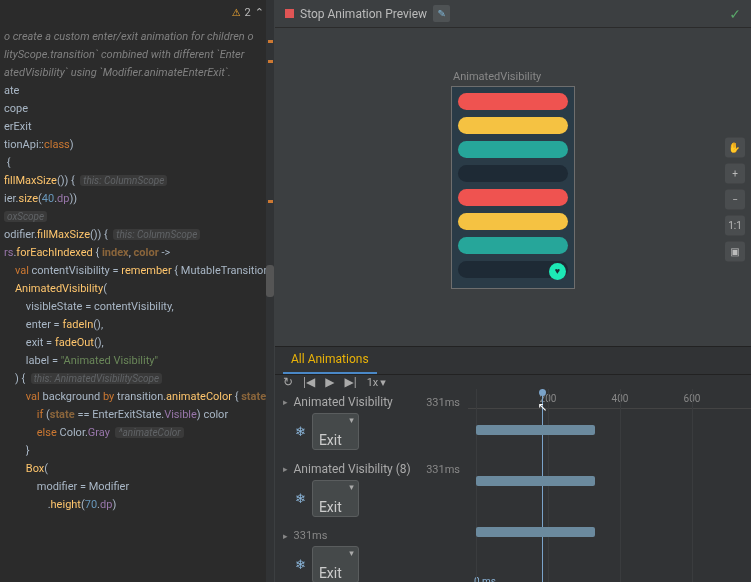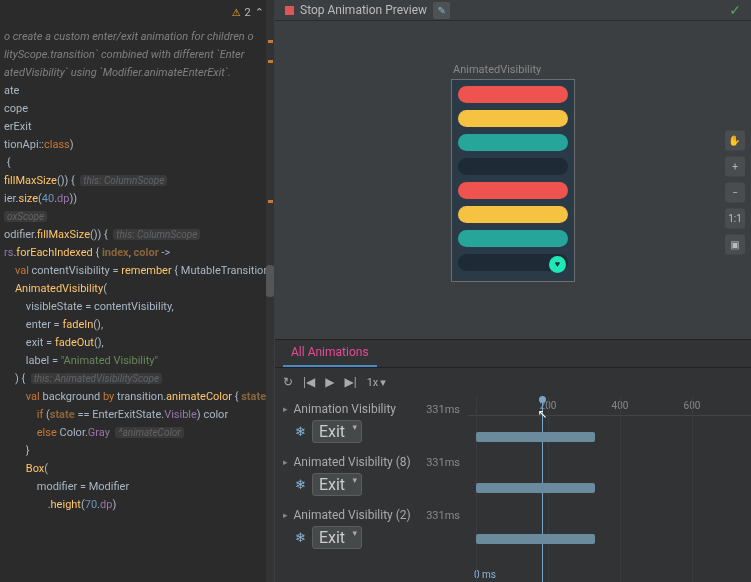--- a/index.html
+++ b/index.html
@@ -20,21 +20,21 @@
 .num { color:#6897bb; }
 .prop { color:#9876aa; }
 .param { color:#8a653b;font-weight:bold; }
 .hint { color:#606366; background:#3a3a3a; font-style:italic; padding:0 3px; border-radius:3px; font-size:10px; }
 .comment { color:#808080;font-style:italic; }
 
 .gutter-marks { position:absolute; right:0; top:0; bottom:0; width:8px; background:#313335; }
 .gutter-mark { position:absolute; right:1px; width:5px; height:3px; background:#cc7832; }
 .thumb { position:absolute; right:0; width:8px; height:32px; background:#555; border-radius:3px; }
 
-.preview-toolbar { height:21px; background:#3c3f41; border-bottom:1px solid #2b2b2b; display:flex; align-items:center; padding:0 10px; gap:6px; }
+.preview-toolbar { height:28px; background:#3c3f41; border-bottom:1px solid #2b2b2b; display:flex; align-items:center; padding:0 10px; gap:6px; }
 .stop-square { width:9px; height:9px; background:#e05555; }
 .toolbar-title { color:#bbb; }
 .edit-pen { width:17px; height:17px; background:#4e5254; border-radius:2px; display:flex; align-items:center; justify-content:center; color:#7fb5d5; font-size:10px; }
 .spacer { flex:1; }
 .check { color:#59a869; font-size:14px; }
 
 .preview-canvas { flex:0 0 318px; background:#3c3f41; position:relative; display:flex; align-items:center; justify-content:center; }
 .canvas-tools { position:absolute; right:6px; top:50%; transform:translateY(-40%); display:flex; flex-direction:column; gap:6px; }
 .tool { width:20px; height:20px; background:#4a4d4f; border-radius:3px; display:flex; align-items:center; justify-content:center; color:#bbb; font-size:10px; cursor:pointer; }
 .device-frame { position:relative; }
@@ -42,35 +42,35 @@
 .device { width:124px; border:1px solid #6e6e6e; background:#2a3b47; padding:6px 6px 10px 6px; display:flex; flex-direction:column; gap:7px; position:relative; }
 .bar { height:17px; border-radius:9px; }
 .bar.red { background:#ef5350; }
 .bar.yellow { background:#f5c242; }
 .bar.teal { background:#26a69a; }
 .bar.dark { background:#1e2a35; }
 .fab { position:absolute; bottom:8px; right:8px; width:17px; height:17px; border-radius:50%; background:#1de9b6; display:flex; align-items:center; justify-content:center; color:#1e2a35; font-size:9px; }
 
 .anim-panel { background:#313335; border-top:1px solid #222; display:flex; flex-direction:column; flex:1; overflow:hidden; }
 .anim-tabs { height:28px; display:flex; align-items:flex-end; border-bottom:1px solid #222; padding-left:8px; }
-.anim-tab { padding:6px 8px; font-size:12px; color:#ec4899; border-bottom:2px solid #4a88c7; }
+.anim-tab { padding:6px 8px; font-size:12px; color:#eab308; border-bottom:2px solid #4a88c7; }
 .anim-controls { height:28px; display:flex; align-items:center; gap:10px; padding:0 8px; color:#aaa; }
 .ctrl { cursor:pointer; font-size:12px; color:#aaa; display:inline-flex; }
 .speed { font-size:11px; display:flex; align-items:center; gap:2px; }
 
 .timeline-area { display:flex; flex:1; }
 .track-list { width:193px; display:flex; flex-direction:column; }
 .track-item { padding:6px 8px 2px 8px; }
 .track-head { display:flex; align-items:center; gap:6px; color:#aaa; }
 .chev { color:#888; font-size:9px; }
 .track-label { flex:1; font-size:12px; }
 .track-ms { font-size:11px; color:#888; }
 .track-row2 { display:flex; align-items:center; gap:6px; padding:4px 0 4px 12px; }
 .snow { color:#8ab4d8; font-size:13px; }
-.state-select { background:#45494a; border:1px solid #5a5d5e; border-radius:3px; padding:1px 16px 1px 6px; font-size:16px; color:#ccc; position:relative; cursor:pointer; }
+.state-select { background:#45494a; border:1px solid #5a5d5e; border-radius:3px; padding:18px 16px 1px 6px; font-size:14px; color:#ccc; position:relative; cursor:pointer; }
 .state-select::after { content:"▾"; position:absolute; right:4px; top:1px; font-size:9px; color:#aaa; }
 
 .timeline { flex:1; position:relative; background:#313335; }
 .ruler { position:absolute; top:0; left:0; right:0; height:20px; border-bottom:1px solid #444; }
 .tick { position:absolute; top:4px; font-size:10px; color:#888; transform:translateX(-50%); }
 .grid-line { position:absolute; top:0; bottom:0; width:1px; background:#3a3c3e; }
 .playhead { position:absolute; top:0; bottom:0; width:1px; background:#7aa3c9; }
 .playhead-head { position:absolute; top:0; left:-3px; width:7px; height:7px; background:#7aa3c9; border-radius:50%; }
 .cursor-arrow { position:absolute; top:11px; left:-4px; color:#fff; font-size:12px; }
 .track-bar { position:absolute; height:10px; background:#6b8a9e; border-radius:2px; }
@@ -140,21 +140,21 @@
         <span class="speed">
           <span>1x</span>
             <span>▾</span>
         </span>
       </div>
       <div class="timeline-area">
         <div class="track-list" id="track-list">
             <div class="track-item">
               <div class="track-head">
                 <span class="chev">▸</span>
-                <span class="track-label">Animation Visibility</span>
+                <span class="track-label">Animated Visibility</span>
                 <span class="track-ms">331ms</span>
               </div>
               <div class="track-row2">
                 <span class="snow">❄</span>
                 <span class="state-select">Exit</span>
               </div>
             </div>
             <div class="track-item">
               <div class="track-head">
                 <span class="chev">▸</span>
@@ -162,21 +162,20 @@
                 <span class="track-ms">331ms</span>
               </div>
               <div class="track-row2">
                 <span class="snow">❄</span>
                 <span class="state-select">Exit</span>
               </div>
             </div>
             <div class="track-item">
               <div class="track-head">
                 <span class="chev">▸</span>
-                <span class="track-label">Animated Visibility (2)</span>
                 <span class="track-ms">331ms</span>
               </div>
               <div class="track-row2">
                 <span class="snow">❄</span>
                 <span class="state-select">Exit</span>
               </div>
             </div>
           </div>
         <div class="timeline" id="timeline">
           <div class="ruler" id="ruler">

